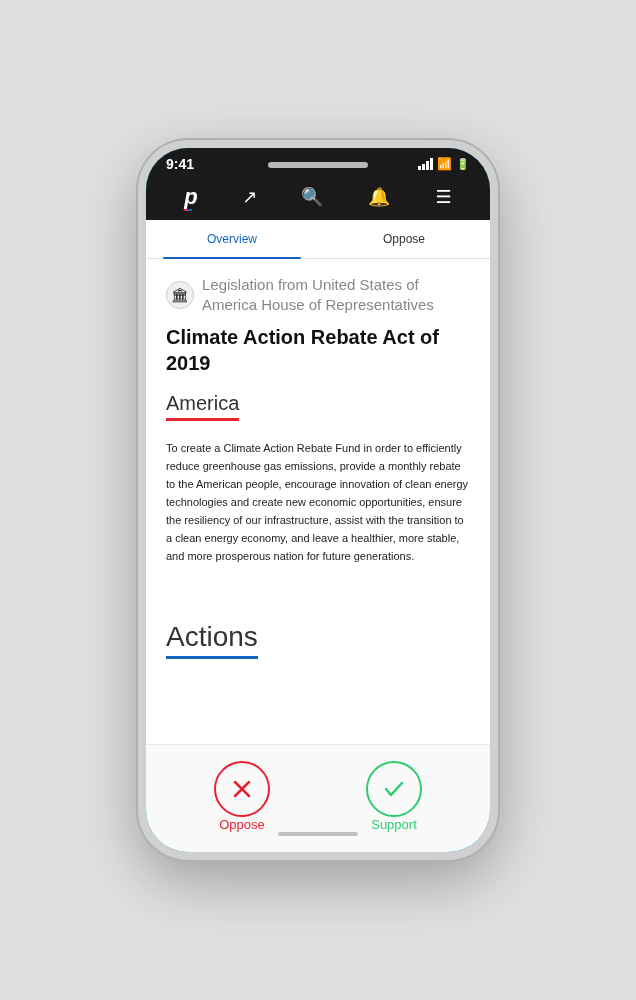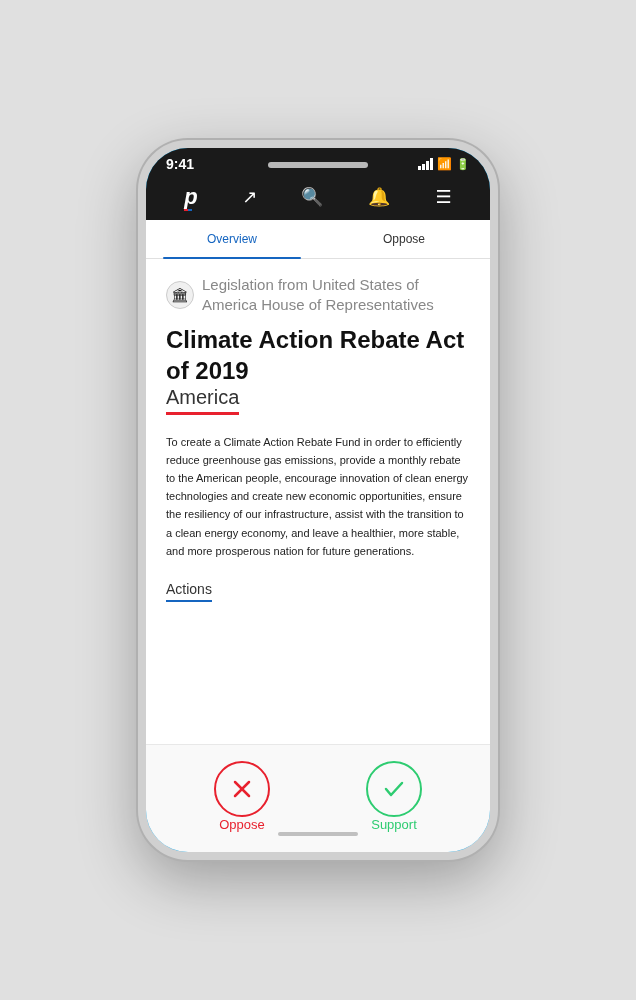--- a/index.html
+++ b/index.html
@@ -196,24 +196,25 @@
       flex-shrink: 0;
     }
 
     .source-text {
       font-size: 15px;
       color: #888;
       line-height: 1.3;
     }
 
     .bill-title {
-      font-size: 24px;
+      font-size: 20px;
       font-weight: 700;
       color: #111;
       line-height: 1.3;
+      margin-bottom: 16px;
     }
 
     .section-heading {
       font-size: 20px;
       color: #333;
       font-weight: 400;
       margin-bottom: 4px;
       position: relative;
       display: inline-block;
     }
@@ -229,26 +230,27 @@
 
     .summary-text {
       font-size: 11px;
       color: #222;
       line-height: 1.65;
       margin-top: 14px;
       margin-bottom: 20px;
     }
 
     .actions-heading {
-      font-size: 14px;
+      font-size: 28px;
       color: #333;
       font-weight: 400;
       position: relative;
       display: inline-block;
       margin-bottom: 4px;
+      margin-top: 36px;
     }
 
     .actions-heading::after {
       content: '';
       display: block;
       height: 2.5px;
       background: #1565c0;
       margin-top: 3px;
       width: 100%;
     }

